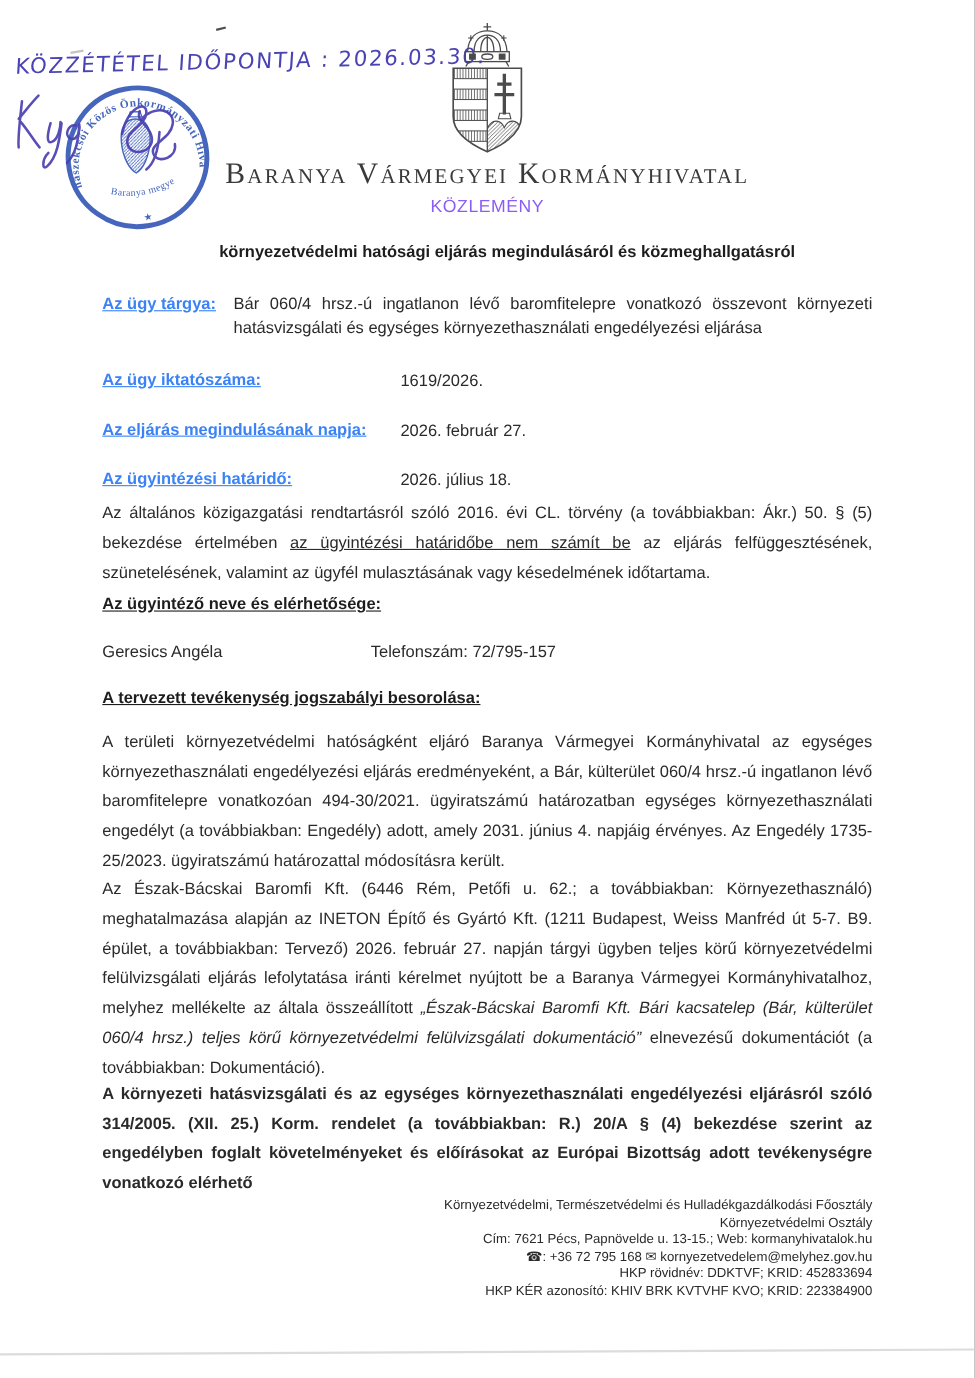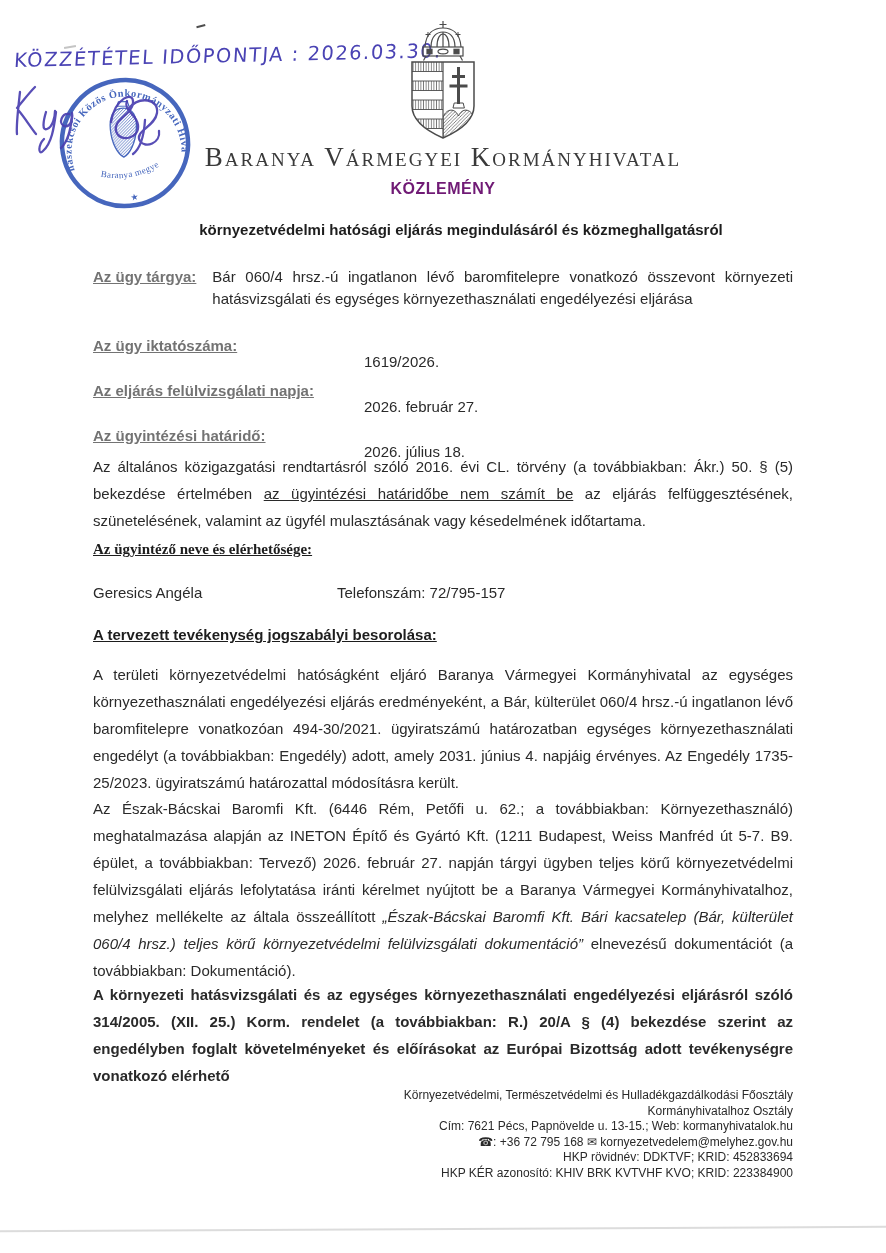--- a/index.html
+++ b/index.html
@@ -9,36 +9,36 @@
     font-family:"Liberation Sans",sans-serif;color:#2a2a2a;
   }
   .abs{position:absolute;}
   .centered{left:0;right:0;text-align:center;}
 
   
   .office-name{
     top:142px;font-family:"Liberation Serif",serif;font-variant:small-caps;
     font-size:27px;letter-spacing:2px;color:#3a3a3a;font-weight:500;
   }
-  .doc-type{top:180px;font-size:16px;font-weight:bold;letter-spacing:.5px;color:#701a75;}
+  .doc-type{top:180px;font-size:16px;font-weight:normal;letter-spacing:.5px;color:#8b5cf6;}
   .doc-subject{top:221px;font-size:15px;font-weight:bold;color:#1d1d1d;margin-left:36px;}
 
   
   .hw-line{
     left:14px;top:44px;width:440px;
     font-family:"DejaVu Sans",sans-serif;font-size:19.5px;letter-spacing:1.5px;
     color:#4a43b4;transform:rotate(-1.3deg) skewX(-5deg);white-space:nowrap;font-weight:500;
   }
   .stamp-wrap{left:54px;top:72px;width:142px;height:142px;transform:rotate(-10deg);opacity:.88;}
   .sig-wrap{left:8px;top:82px;width:215px;height:85px;opacity:.92;}
 
   
   .frow{left:93px;width:700px;font-size:15px;line-height:22px;}
-  .flabel{font-weight:bold;text-decoration:underline;white-space:nowrap;color:#737373;}
-  .fval{position:absolute;left:271px;top:16px;white-space:nowrap;}
+  .flabel{font-weight:bold;text-decoration:underline;white-space:nowrap;color:#3b82f6;}
+  .fval{position:absolute;left:271px;top:1px;white-space:nowrap;}
   .frow-subject{display:flex;}
   .frow-subject .flabel{flex:0 0 auto;margin-right:16px;}
   .frow-subject .fval-block{flex:1 1 auto;text-align:justify;position:static;white-space:normal;}
 
   
   .para{left:93px;width:700px;font-size:15px;line-height:27px;text-align:justify;}
   .u-seg{text-decoration:underline;}
   .i-seg{font-style:italic;}
   .sec-heading{left:93px;font-size:15px;font-weight:bold;text-decoration:underline;color:#1d1d1d;}
 
@@ -163,52 +163,52 @@
     <span class="flabel">Az ügy tárgya:</span>
     <span class="fval-block">Bár 060/4 hrsz.-ú ingatlanon lévő baromfitelepre vonatkozó összevont környezeti hatásvizsgálati és egységes környezethasználati engedélyezési eljárása</span>
   </div>
 
   <div class="abs frow" style="top:335px;">
     <span class="flabel">Az ügy iktatószáma:</span>
     <span class="fval">1619/2026.</span>
   </div>
 
   <div class="abs frow" style="top:380px;">
-    <span class="flabel">Az eljárás felülvizsgálati napja:</span>
+    <span class="flabel">Az eljárás megindulásának napja:</span>
     <span class="fval">2026. február 27.</span>
   </div>
 
   <div class="abs frow" style="top:425px;">
     <span class="flabel">Az ügyintézési határidő:</span>
     <span class="fval">2026. július 18.</span>
   </div>
 
   <div class="abs para" style="top:453px;">
     <span>Az általános közigazgatási rendtartásról szóló 2016. évi CL. törvény (a továbbiakban: Ákr.) 50. § (5) bekezdése értelmében </span><span class="u-seg">az ügyintézési határidőbe nem számít be</span><span> az eljárás felfüggesztésének, szünetelésének, valamint az ügyfél mulasztásának vagy késedelmének időtartama.</span>
   </div>
 
-  <div class="abs sec-heading" style="top:541px;font-family:Liberation Serif, serif;">Az ügyintéző neve és elérhetősége:</div>
+  <div class="abs sec-heading" style="top:541px;">Az ügyintéző neve és elérhetősége:</div>
   <div class="abs officer-row" style="top:584px;">
     <span>Geresics Angéla</span>
     <span class="officer-phone">Telefonszám: 72/795-157</span>
   </div>
 
   <div class="abs sec-heading" style="top:626px;">A tervezett tevékenység jogszabályi besorolása:</div>
 
   <div class="abs para" style="top:661px;">A területi környezetvédelmi hatóságként eljáró Baranya Vármegyei Kormányhivatal az egységes környezethasználati engedélyezési eljárás eredményeként, a Bár, külterület 060/4 hrsz.-ú ingatlanon lévő baromfitelepre vonatkozóan 494-30/2021. ügyiratszámú határozatban egységes környezethasználati engedélyt (a továbbiakban: Engedély) adott, amely 2031. június 4. napjáig érvényes. Az Engedély 1735-25/2023. ügyiratszámú határozattal módosításra került.</div>
 
   <div class="abs para" style="top:795px;">
     <span>Az Észak-Bácskai Baromfi Kft. (6446 Rém, Petőfi u. 62.; a továbbiakban: Környezethasználó) meghatalmazása alapján az INETON Építő és Gyártó Kft. (1211 Budapest, Weiss Manfréd út 5-7. B9. épület, a továbbiakban: Tervező) 2026. február 27. napján tárgyi ügyben teljes körű környezetvédelmi felülvizsgálati eljárás lefolytatása iránti kérelmet nyújtott be a Baranya Vármegyei Kormányhivatalhoz, melyhez mellékelte az általa összeállított </span><span class="i-seg">„Észak-Bácskai Baromfi Kft. Bári kacsatelep (Bár, külterület 060/4 hrsz.) teljes körű környezetvédelmi felülvizsgálati dokumentáció”</span><span> elnevezésű dokumentációt (a továbbiakban: Dokumentáció).</span>
   </div>
 
   <div class="abs para" style="top:981px;font-weight:bold;">A környezeti hatásvizsgálati és az egységes környezethasználati engedélyezési eljárásról szóló 314/2005. (XII. 25.) Korm. rendelet (a továbbiakban: R.) 20/A § (4) bekezdése szerint az engedélyben foglalt követelményeket és előírásokat az Európai Bizottság adott tevékenységre vonatkozó elérhető</div>
 
   <div class="abs footer">
     <div>Környezetvédelmi, Természetvédelmi és Hulladékgazdálkodási Főosztály</div>
-    <div>Kormányhivatalhoz Osztály</div>
+    <div>Környezetvédelmi Osztály</div>
     <div>Cím: 7621 Pécs, Papnövelde u. 13-15.; Web: kormanyhivatalok.hu</div>
     <div>
       <span>☎</span><span>: +36 72 795 168</span>
       <span>✉</span><span> kornyezetvedelem@melyhez.gov.hu</span>
     </div>
     <div>HKP rövidnév: DDKTVF; KRID: 452833694</div>
     <div>HKP KÉR azonosító: KHIV BRK KVTVHF KVO; KRID: 223384900</div>
   </div>
 
 </div>

